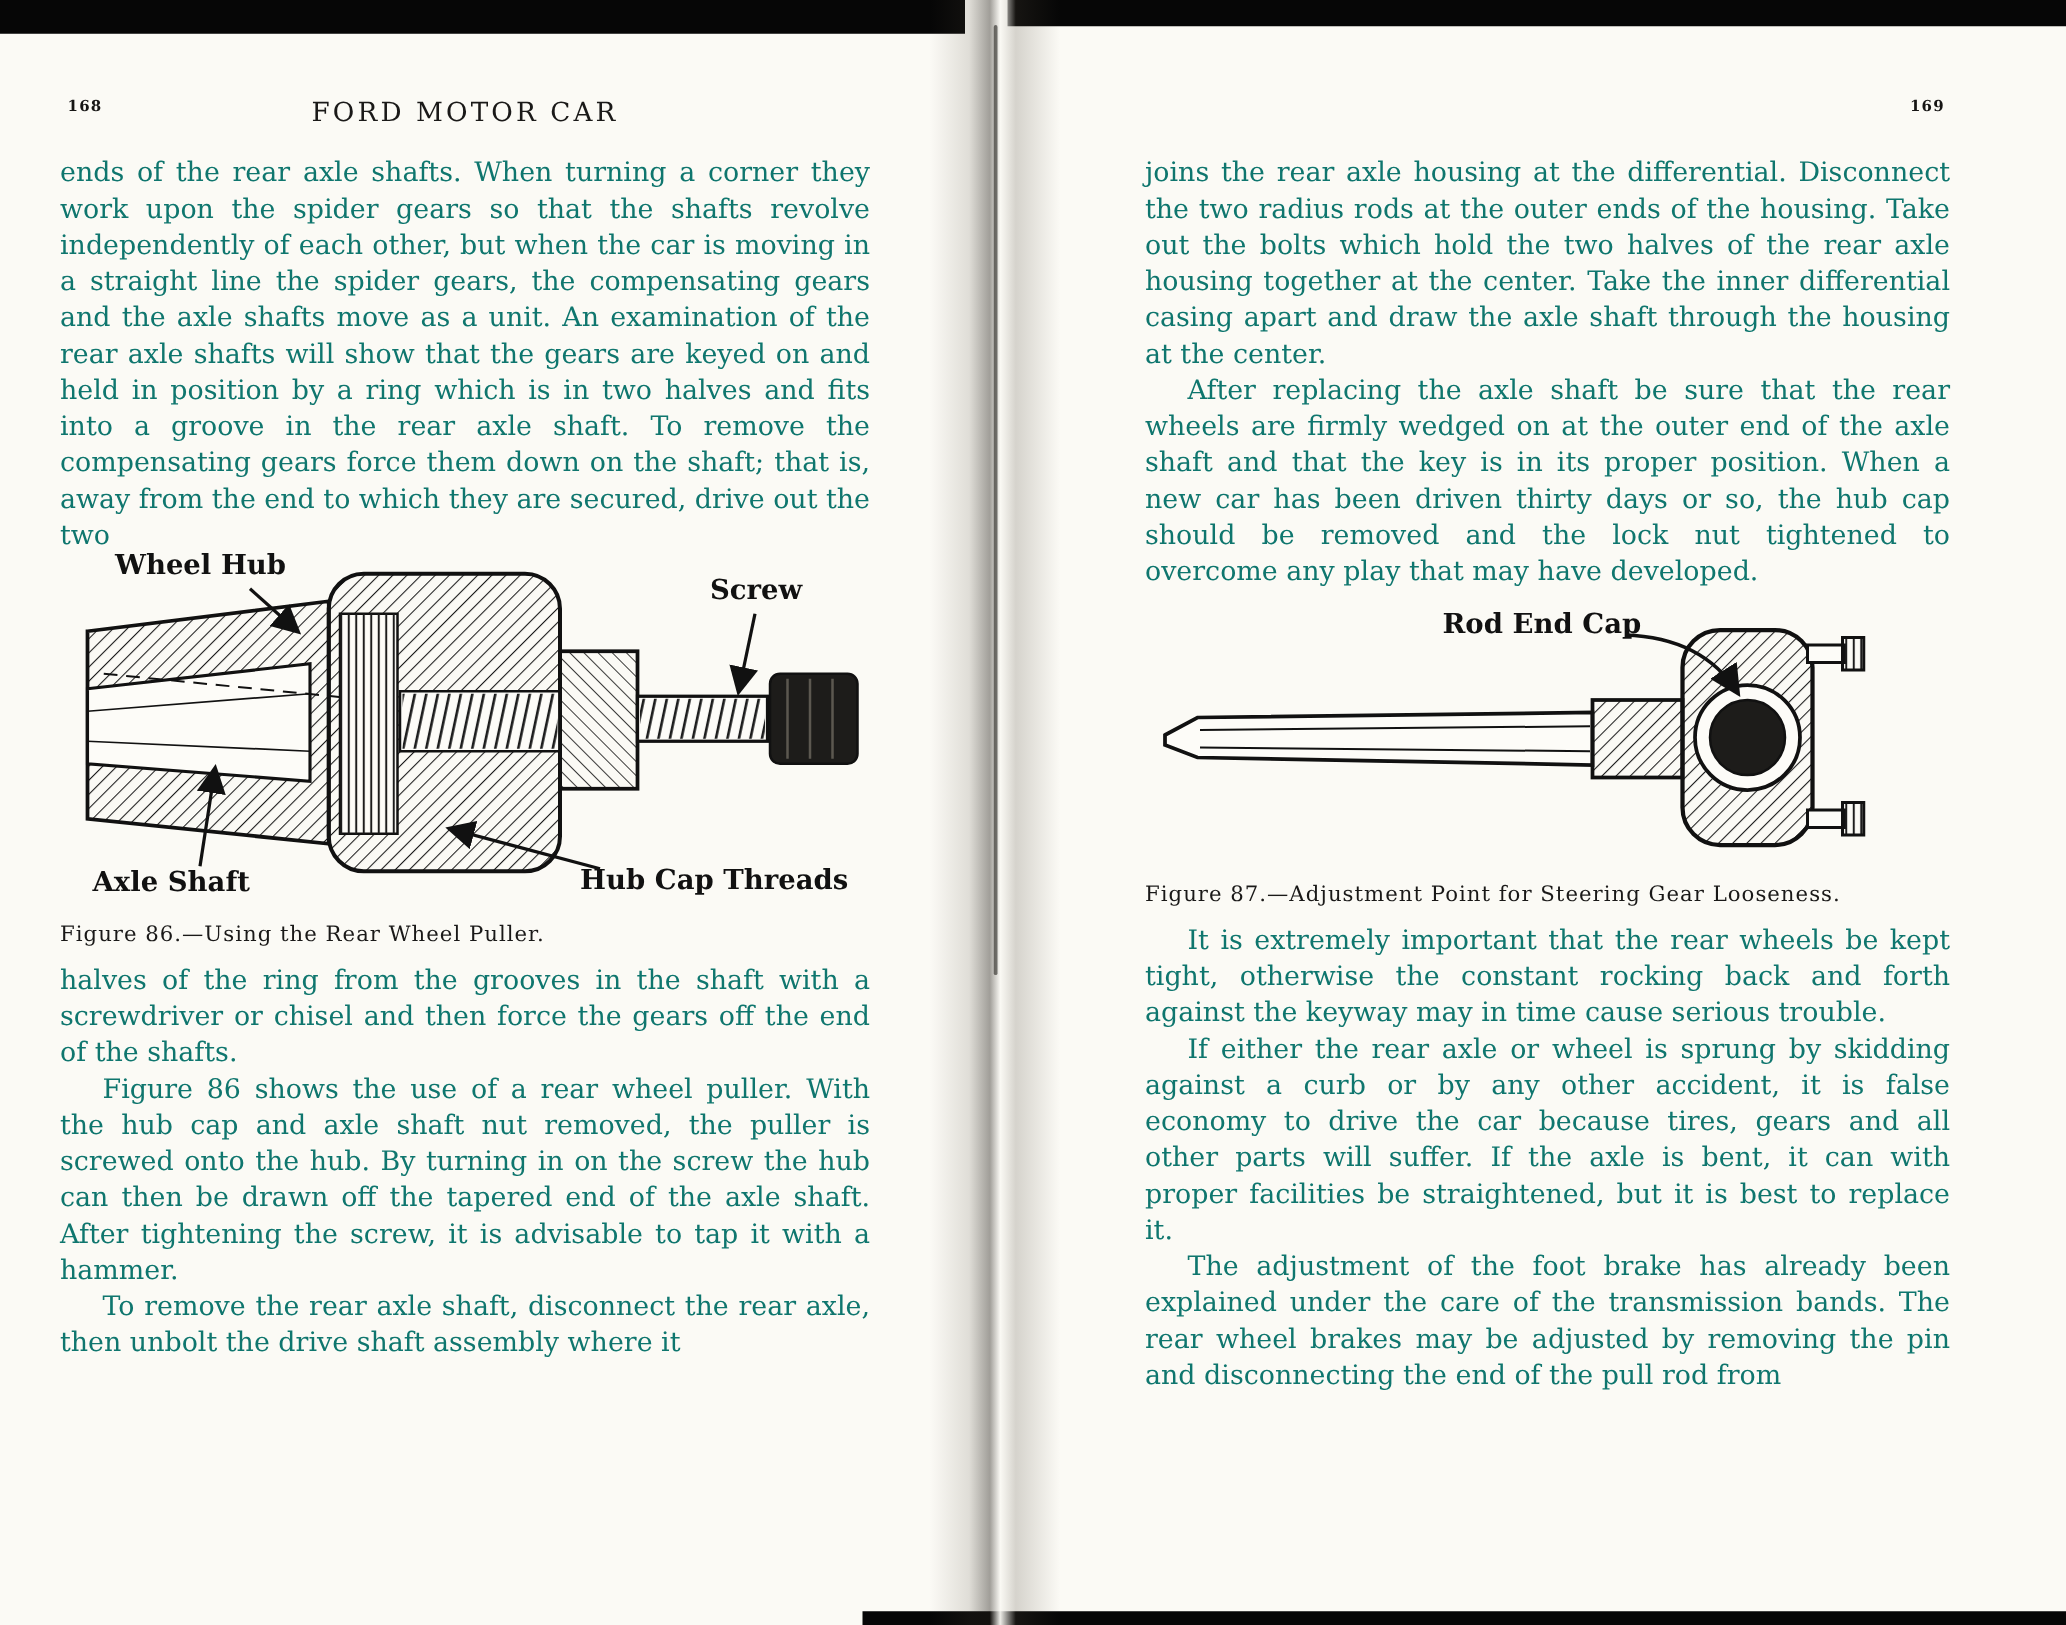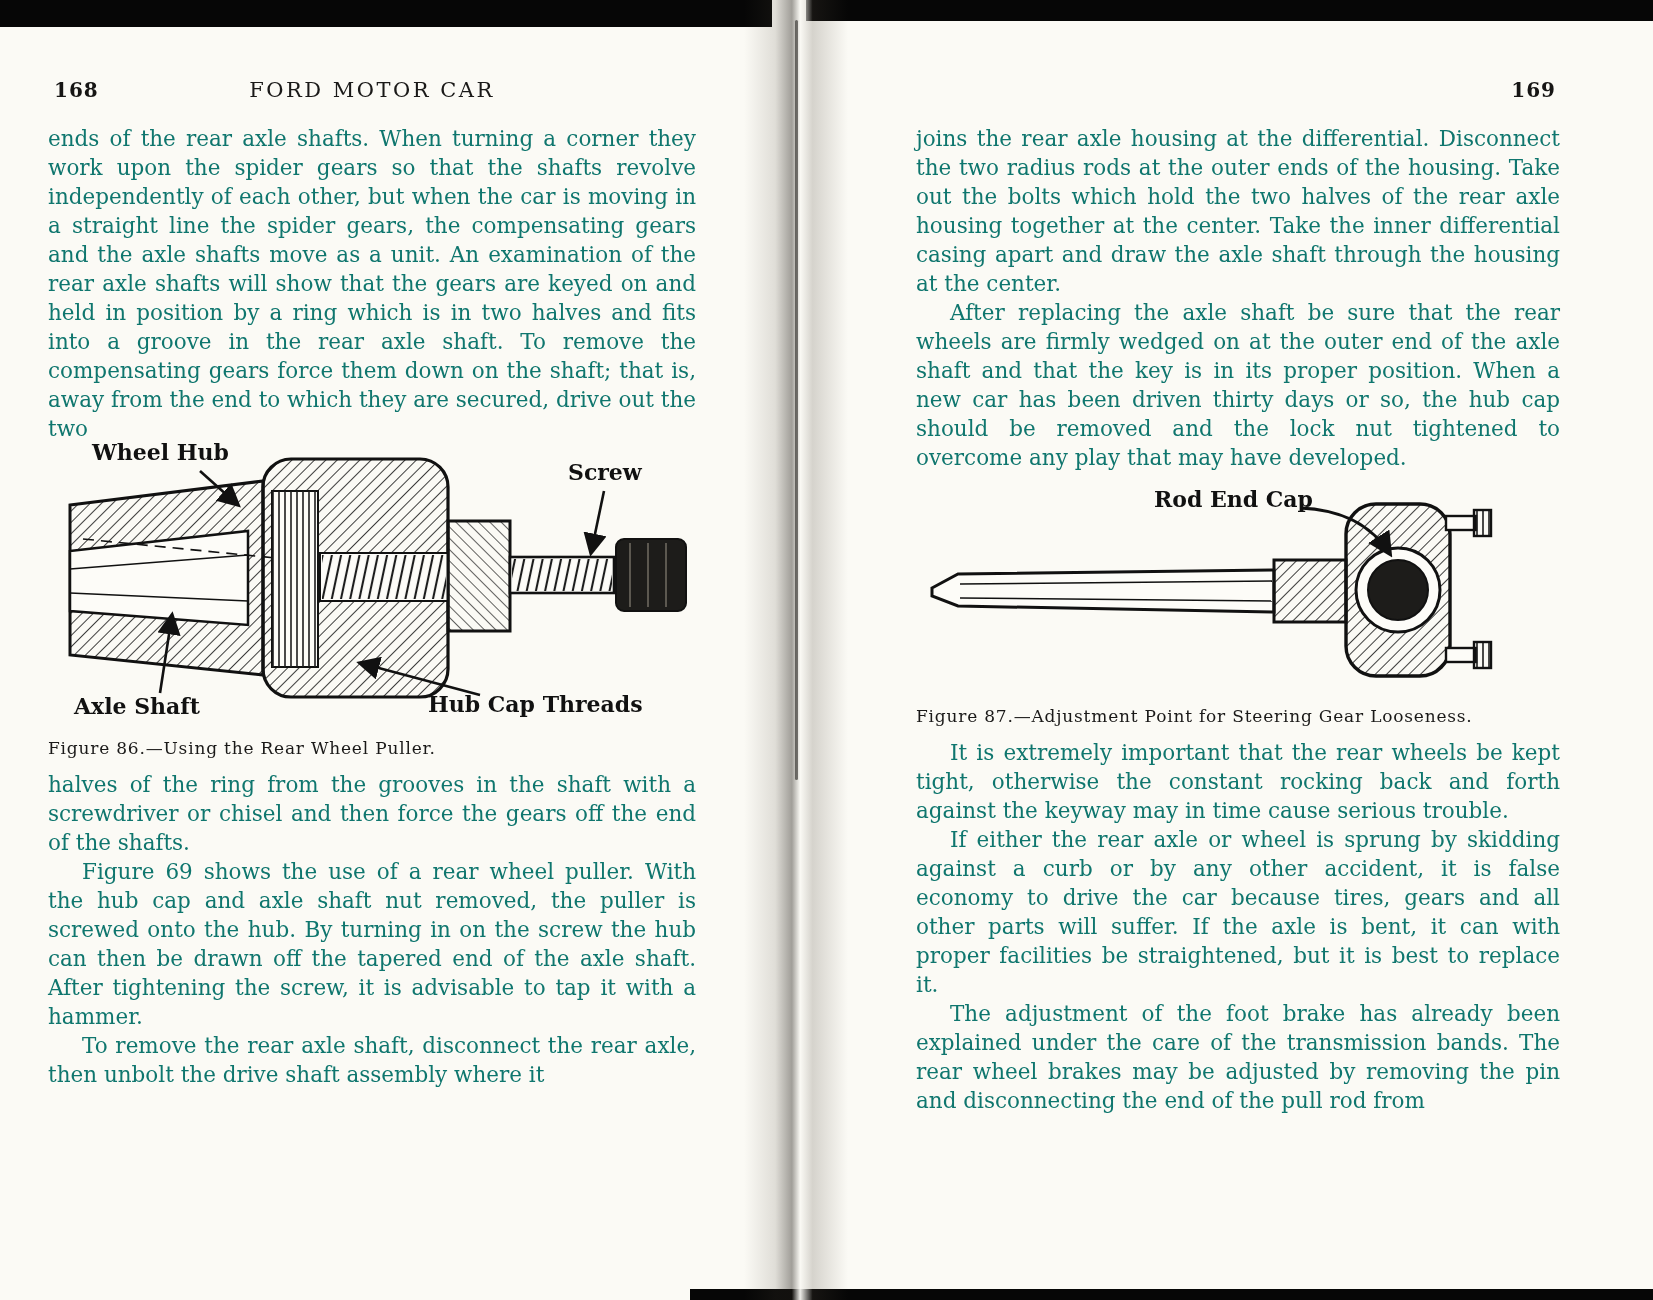--- a/index.html
+++ b/index.html
@@ -23,21 +23,21 @@
   }
   .spine-line { position:absolute; left:795px; top:20px; width:3px; height:760px; background:rgba(20,18,14,0.55); border-radius:2px; }
 
   
   .page-col { position:absolute; top:78px; color:#161514; }
   .left-col  { left:48px;  width:648px; }
   .right-col { left:916px; width:644px; }
 
   .header-row { position:relative; height:34px; margin-bottom:12px; }
   .running-title { display:block; text-align:center; font-size:21px; letter-spacing:2.5px; color:#1a1918; }
-  .pagenum { position:absolute; top:0; font-size:20px; font-weight:bold; letter-spacing:1px; }
+  .pagenum { position:absolute; top:0; font-size:12px; font-weight:bold; letter-spacing:1px; }
   .left-col  .pagenum { left:6px; }
   .right-col .pagenum { right:4px; }
 
   p.body { font-size:21.5px; line-height:29px; text-align:justify; color:#0f766e; }
   p.indent { text-indent:34px; }
 
   .figure { position:relative; }
   .fig86 { margin-top:0; height:285px; }
   .fig87 { margin-top:16px; height:208px; }
   .fig-label { position:absolute; font-weight:bold; font-size:22px; white-space:nowrap; color:#111; }
@@ -111,27 +111,27 @@
 
         <path d="M 152,28 L 190,62" stroke="#111" stroke-width="2.6" fill="none" marker-end="url(#ah86)"></path>
         <path d="M 556,48 L 543,110" stroke="#111" stroke-width="2.6" fill="none" marker-end="url(#ah86)"></path>
         <path d="M 112,250 L 124,172" stroke="#111" stroke-width="2.6" fill="none" marker-end="url(#ah86)"></path>
         <path d="M 432,252 L 312,220" stroke="#111" stroke-width="2.6" fill="none" marker-end="url(#ah86)"></path>
       </svg>
 
       <div class="fig-label" style="left:44px; top:-4px;">Wheel Hub</div>
       <div class="fig-label" style="left:520px; top:16px;">Screw</div>
       <div class="fig-label" style="left:26px; top:250px;">Axle Shaft</div>
-      <div class="fig-label" style="left:380px; top:248px;text-align:right;">Hub Cap Threads</div>
+      <div class="fig-label" style="left:416px; top:248px;text-align:right;">Hub Cap Threads</div>
     </div>
 
     <div class="caption">Figure 86.—Using the Rear Wheel Puller.</div>
 
     <p class="body">halves of the ring from the grooves in the shaft with a screwdriver or chisel and then force the gears off the end of the shafts.</p>
-    <p class="body indent">Figure 69 shows the use of a rear wheel puller. With the hub cap and axle shaft nut removed, the puller is screwed onto the hub.  By turning in on the screw the hub can then be drawn off the tapered end of the axle shaft.  After tightening the screw, it is advisable to tap it with a hammer.</p>
+    <p class="body indent">Figure 86 shows the use of a rear wheel puller. With the hub cap and axle shaft nut removed, the puller is screwed onto the hub.  By turning in on the screw the hub can then be drawn off the tapered end of the axle shaft.  After tightening the screw, it is advisable to tap it with a hammer.</p>
     <p class="body indent">To remove the rear axle shaft, disconnect the rear axle, then unbolt the drive shaft assembly where it</p>
   </div>
 
   <div class="page-col right-col">
 
     <div class="header-row">
       <span class="pagenum">169</span>
     </div>
 
     <p class="body">joins the rear axle housing at the differential.  Disconnect the two radius rods at the outer ends of the housing.  Take out the bolts which hold the two halves of the rear axle housing together at the center.  Take the inner differential casing apart and draw the axle shaft through the housing at the center.</p>

